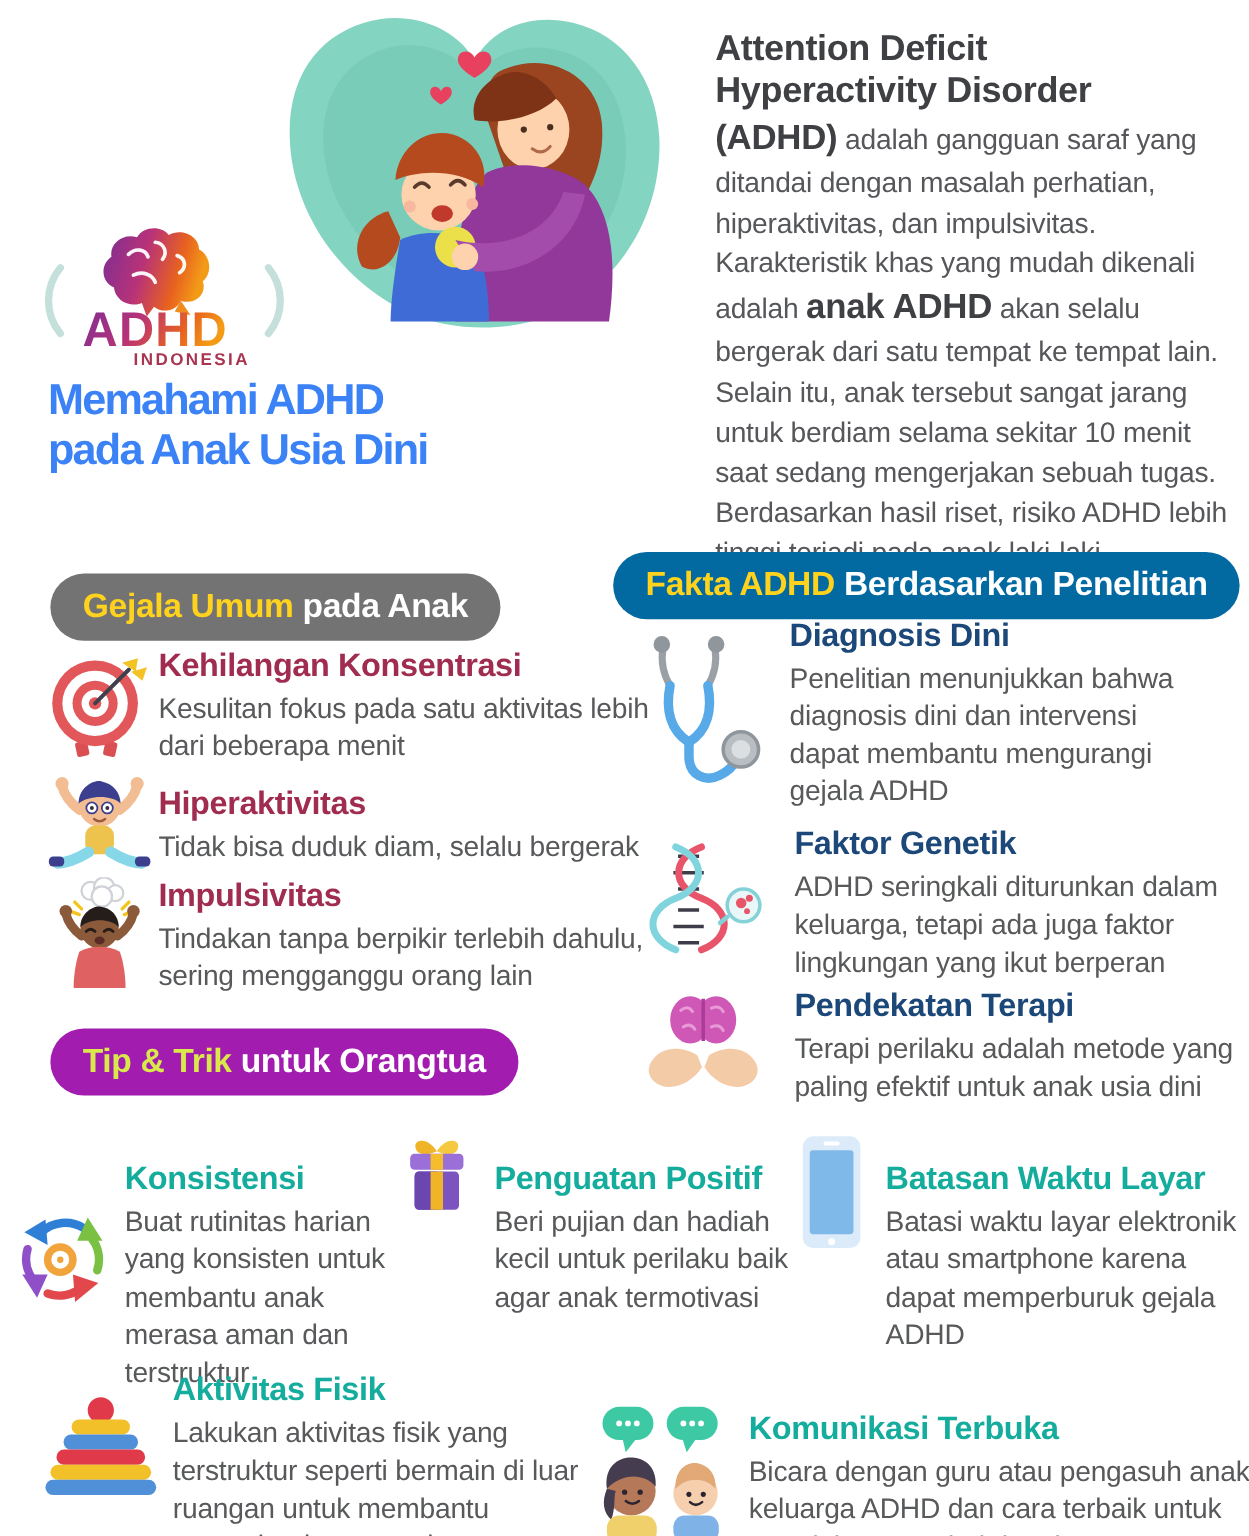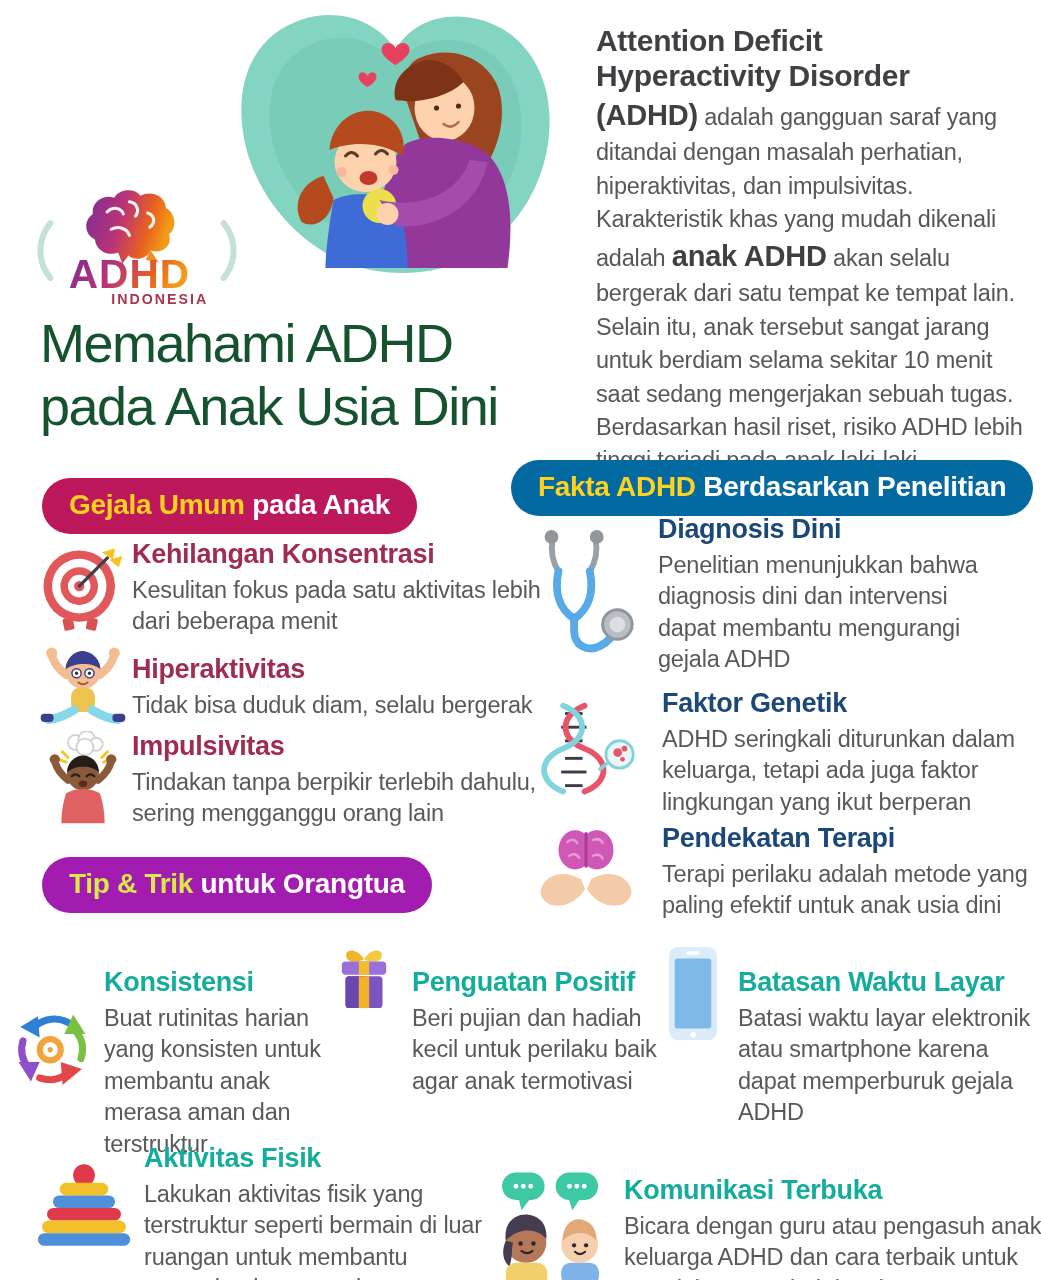--- a/index.html
+++ b/index.html
@@ -7,27 +7,27 @@
   body { font-family:"Liberation Sans", sans-serif; color:#58595b; }
   .canvas { position:relative; width:1041px; height:1280px; background:#ffffff; overflow:hidden; }
 
   
   .hero-illustration { position:absolute; left:225px; top:4px; width:340px; height:300px; }
   .logo { position:absolute; left:28px; top:184px; width:218px; height:128px; }
   .intro { position:absolute; left:596px; top:24px; width:446px; }
   .intro-heading { font-size:30px; font-weight:bold; color:#3f4043; line-height:1.15; letter-spacing:-0.3px; }
   .intro-body { margin-top:2px; font-size:23.5px; line-height:1.42; color:#56575a; letter-spacing:-0.2px; }
   .intro-body .big-bold { font-size:29px; font-weight:bold; color:#3f4043; }
-  .page-title { position:absolute; left:40px; top:312px; width:580px; font-size:54px; font-weight:normal;
-                color:#14532d; line-height:1.16; letter-spacing:-1.5px; }
+  .page-title { position:absolute; left:40px; top:312px; width:580px; font-size:36px; font-weight:bold;
+                color:#3b82f6; line-height:1.16; letter-spacing:-1.5px; }
 
   
   .pill { position:absolute; display:inline-block; border-radius:999px; font-weight:bold;
           font-size:28px; padding:11px 27px 13px; letter-spacing:-0.3px; white-space:nowrap; color:#ffffff; }
-  .pill-red  { background:#be185d; left:42px;  top:478px; }
+  .pill-red  { background:#737373; left:42px;  top:478px; }
   .pill-blue { background:#0369a1; left:511px; top:460px; }
   .pill-teal { background:#a21caf; left:42px;  top:857px; }
   .pill-hl   { color:#ffd21e; }
   .pill-teal .pill-hl { color:#d9e84a; }
 
   
   .item { position:absolute; display:flex; align-items:center; }
   .icon-box { flex:none; display:flex; align-items:center; justify-content:center; }
   .item-title { font-weight:bold; font-size:27px; letter-spacing:-0.3px; margin-bottom:5px; }
   .item-body  { font-size:23.5px; line-height:1.34; color:#58595b; letter-spacing:-0.2px; }

